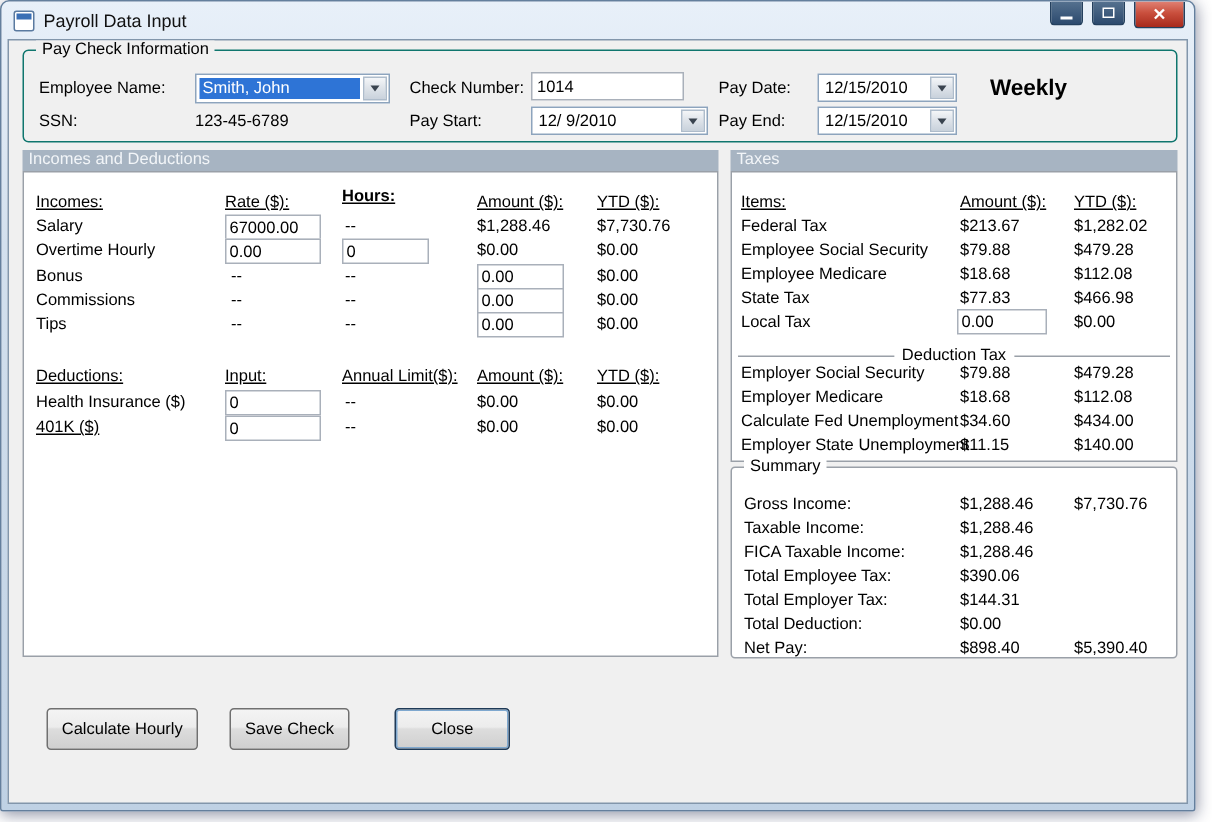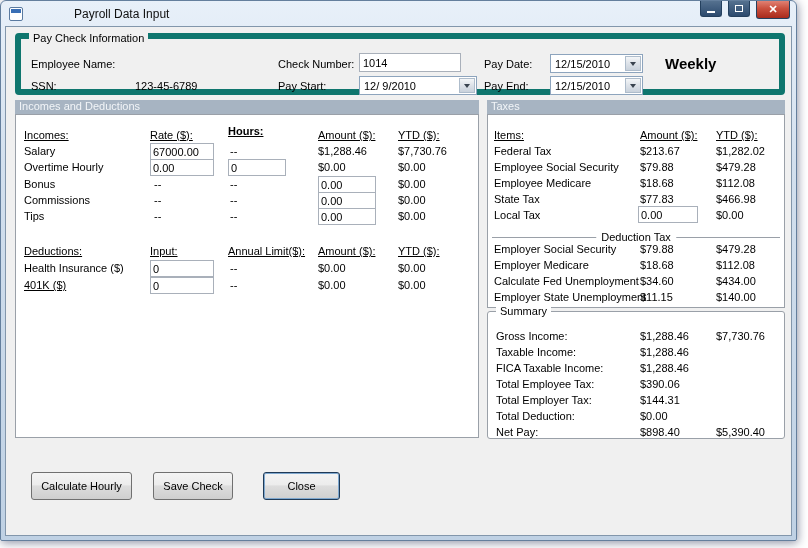--- a/index.html
+++ b/index.html
@@ -7,32 +7,32 @@
   body{font-family:"Liberation Sans",sans-serif;font-size:11px;color:#000;
        background:linear-gradient(135deg,#dcе9f7 0%,#c6dbf2 0%,#a9c6e8 35%,#4d85d4 75%,#2d68c4 100%);
        position:relative;overflow:hidden;}
   #window{position:absolute;left:0;top:0;width:797px;height:541px;
       background:linear-gradient(180deg,#e8f0f9 0%,#d3e0ee 30%,#bfd1e4 100%);
       border:1px solid #647f9d;border-radius:6px 6px 2px 2px;
       box-shadow:1px 2px 10px rgba(10,20,60,.45);}
   .titlebar{position:absolute;left:0;top:0;right:0;height:25px;}
   .win-icon{position:absolute;left:8px;top:6px;width:14px;height:14px;border:1px solid #5a7aa0;background:#fff;border-radius:2px;}
   .win-icon:before{content:"";position:absolute;left:1px;right:1px;top:1px;height:4px;background:#3a6fb5;}
-  .title-text{position:absolute;left:28px;top:6px;font-size:12px;color:#111;white-space:nowrap;margin-left:45px;}
+  .title-text{position:absolute;left:28px;top:6px;font-size:12px;color:#111;white-space:nowrap;}
   .winbtn{position:absolute;top:0;height:16px;border:1px solid #24405e;border-top:none;border-radius:0 0 3px 3px;
       color:#fff;display:flex;align-items:center;justify-content:center;font-size:9px;cursor:default;}
   .winbtn.min,.winbtn.max{width:22px;background:linear-gradient(180deg,#55718f,#2c4a6e);}
   .winbtn.min{left:699px;}
   .winbtn.max{left:727px;}
   .winbtn.close{left:755px;width:34px;height:18px;font-size:11px;font-weight:bold;
       background:linear-gradient(180deg,#e08173,#c94f3d 45%,#a82a1c);}
   .maxglyph{width:8px;height:7px;border:1px solid #fff;}
   .minglyph{width:8px;height:0;border-bottom:2px solid #fff;margin-top:6px;}
   #client{position:absolute;left:4px;top:25px;width:787px;height:510px;background:#f0f0f0;border:1px solid #8296ab;}
-  .groupbox{position:absolute;border:6px solid #0f766e;border-radius:4px;}
+  .groupbox{position:absolute;border:1px solid #0f766e;border-radius:4px;}
   .gb-label{position:absolute;top:-7px;left:8px;background:#f0f0f0;padding:0 4px;white-space:nowrap;}
   .lbl{position:absolute;white-space:nowrap;}
   .tbx,.ptbx{position:absolute;border:1px solid #a9b0ba;background:#fff;color:#000;
       font-family:"Liberation Sans",sans-serif;font-size:11px;padding:0 3px;}
   .tbx{height:19px;}
   .ptbx{height:17px;padding:0 2px;}
   .combo{position:absolute;height:20px;border:1px solid #8da4bd;background:#fff;}
   .combo-text{position:absolute;left:2px;top:2px;right:19px;bottom:2px;padding:1px 2px;white-space:nowrap;overflow:hidden;}
   .combo-text.selected{background:#2e74d6;color:#fff;}
   .combo-btn{position:absolute;right:1px;top:1px;bottom:1px;width:16px;
@@ -71,20 +71,26 @@
         <span>✕</span>
       </div>
   </div>
 
   <div id="client">
 
     <div class="groupbox" style="left:9px;top:6px;width:770px;height:62px;">
       <span class="gb-label">Pay Check Information</span>
 
       <span class="lbl" style="left:10px;top:19px;">Employee Name:</span>
+      <div class="combo" style="left:114px;top:15px;width:130px;">
+        <span class="combo-text selected">Smith, John</span>
+        <span class="combo-btn">
+            <span class="arrow-down"></span>
+          </span>
+      </div>
 
       <span class="lbl" style="left:10px;top:41px;">SSN:</span>
       <span class="lbl" style="left:114px;top:41px;">123-45-6789</span>
 
       <span class="lbl" style="left:257px;top:19px;">Check Number:</span>
       <input class="tbx" style="left: 338px; top: 14px; width: 102px;" value="1014">
 
       <span class="lbl" style="left:257px;top:41px;">Pay Start:</span>
       <div class="combo" style="left:338px;top:37px;width:118px;height:19px;">
         <span class="combo-text">12/ 9/2010</span>

